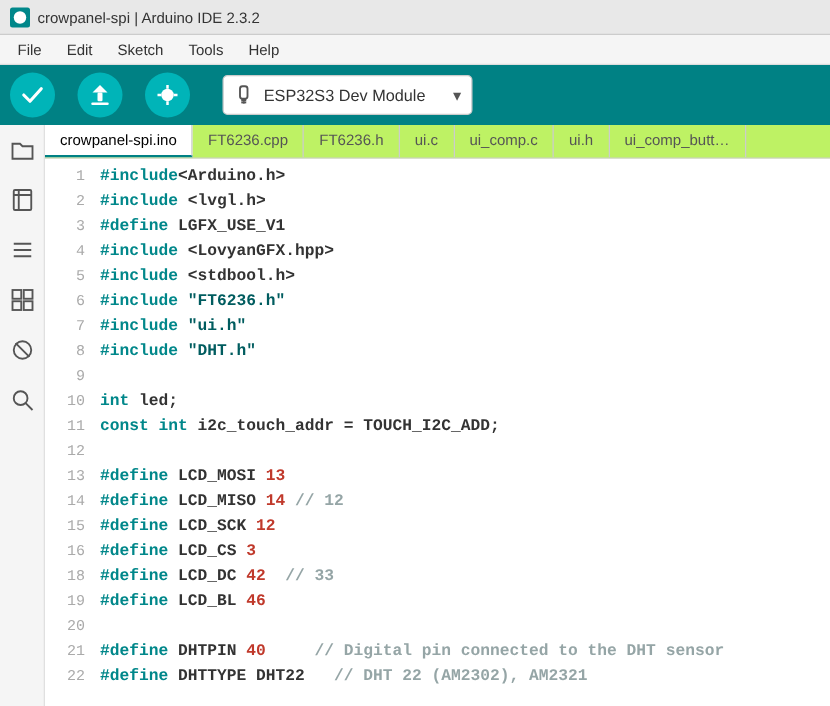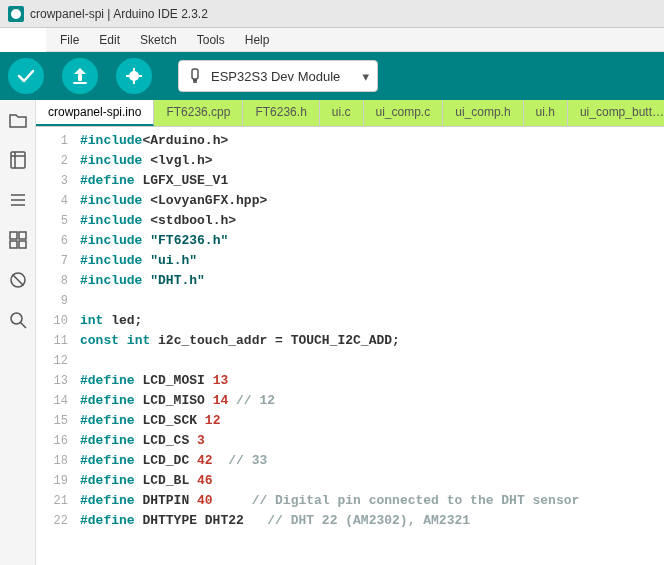--- a/index.html
+++ b/index.html
@@ -38,21 +38,20 @@
     #menu-bar {
       background: #f5f5f5;
       height: 24px;
       display: flex;
       align-items: center;
       padding: 0 4px;
       border-bottom: 1px solid #ddd;
       font-family: Arial, sans-serif;
       font-size: 12px;
       color: #333;
-      margin-left: 46px;
     }
     .menu-item {
       padding: 2px 10px;
       cursor: pointer;
     }
 
     
     #toolbar {
       background: #008184;
       height: 48px;
@@ -295,21 +294,20 @@
   </div>
 
   <div id="editor-area">
 
     <div id="tab-bar">
       <div class="tab active">crowpanel-spi.ino</div>
       <div class="tab">FT6236.cpp</div>
       <div class="tab">FT6236.h</div>
       <div class="tab">ui.c</div>
       <div class="tab">ui_comp.c</div>
-      <div class="tab">ui_comp.h</div>
       <div class="tab">ui.h</div>
       <div class="tab">ui_comp_butt…</div>
     </div>
 
     <div id="code-editor">
 
       <div class="code-line">
         <span class="line-number">1</span>
         <span class="line-content"><span class="kw-include">#include</span><span class="plain">&lt;Arduino.h&gt;</span></span>
       </div>
@@ -393,20 +391,24 @@
       <div class="code-line">
         <span class="line-number">18</span>
         <span class="line-content"><span class="kw-define">#define</span><span class="plain"> LCD_DC </span><span class="number">42</span><span class="plain">  </span><span class="comment">// 33</span></span>
       </div>
 
       <div class="code-line">
         <span class="line-number">19</span>
         <span class="line-content"><span class="kw-define">#define</span><span class="plain"> LCD_BL </span><span class="number">46</span></span>
       </div>
 
+      <div class="code-line">
+        <span class="line-number">20</span>
+        <span class="line-content"> </span>
+      </div>
 
       <div class="code-line">
         <span class="line-number">21</span>
         <span class="line-content"><span class="kw-define">#define</span><span class="plain"> DHTPIN </span><span class="number">40</span><span class="plain">     </span><span class="comment">// Digital pin connected to the DHT sensor</span></span>
       </div>
 
       <div class="code-line">
         <span class="line-number">22</span>
         <span class="line-content"><span class="kw-define">#define</span><span class="plain"> DHTTYPE DHT22   </span><span class="comment">// DHT 22 (AM2302), AM2321</span></span>
       </div>

